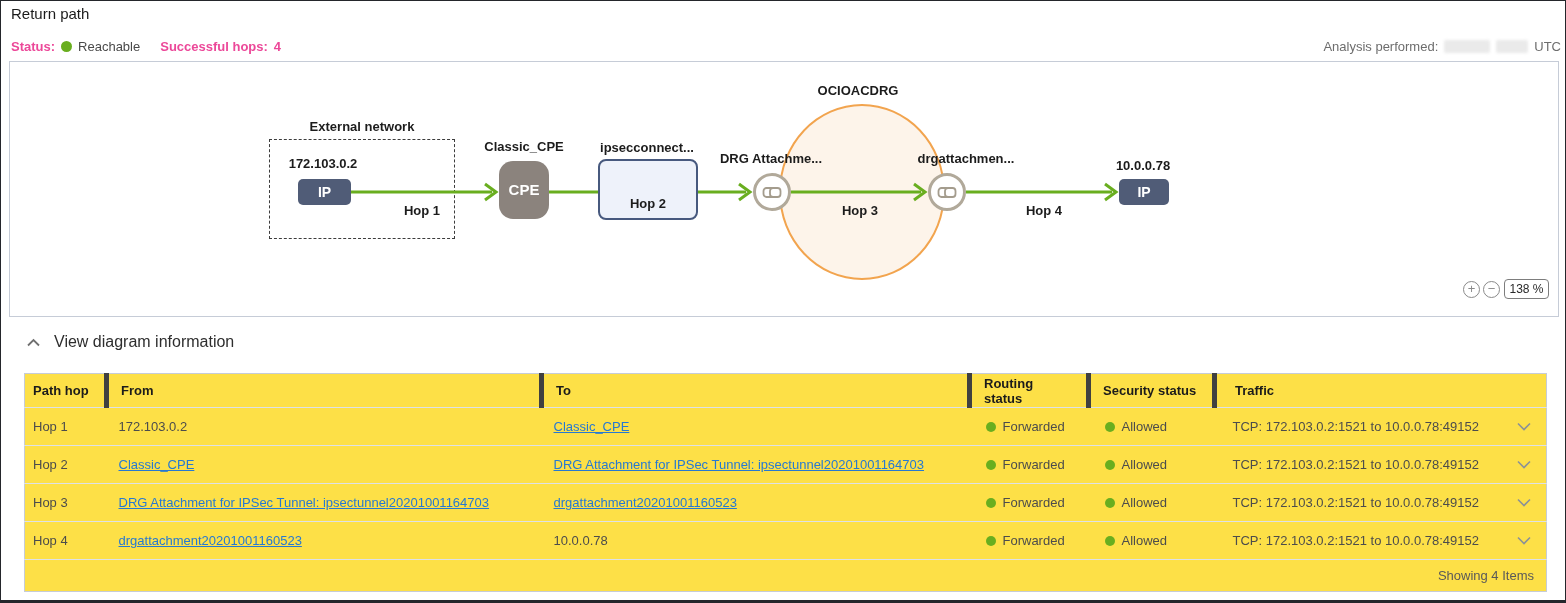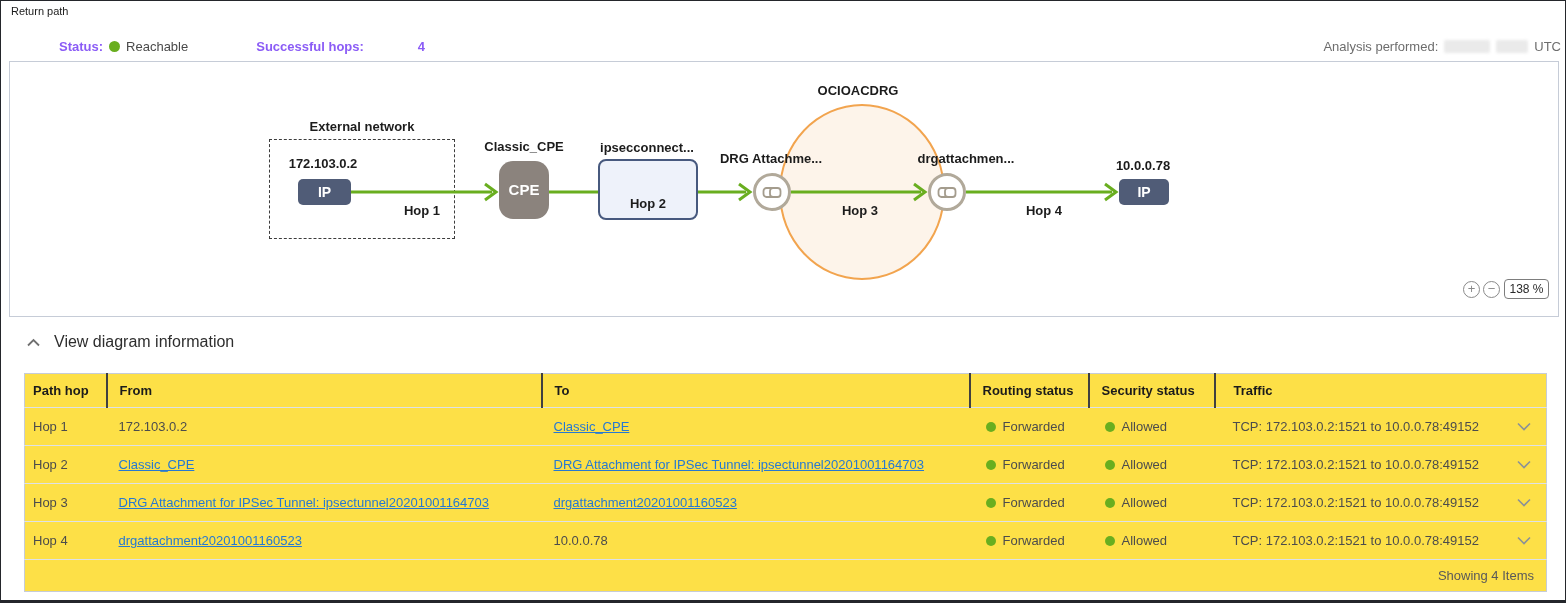--- a/index.html
+++ b/index.html
@@ -3,25 +3,25 @@
 <meta charset="utf-8">
 <style>
   * { box-sizing: border-box; margin: 0; padding: 0; }
   body { background: #fff; font-family: "Liberation Sans", sans-serif; }
   .screen {
     position: relative; width: 1566px; height: 603px;
     background: #fff; border: 1px solid #24262b; border-bottom-width: 3px;
     overflow: hidden;
   }
   
-  .page-title { position: absolute; left: 10px; top: 4px; font-size: 11px; color: #1b1b1b; font-weight: 400; }
+  .page-title { position: absolute; left: 10px; top: 4px; font-size: 15px; color: #1b1b1b; font-weight: 400; }
   .status-bar { position: absolute; left: 10px; right: 4px; top: 37px; height: 17px;
     display: flex; align-items: center; justify-content: space-between; font-size: 13px; }
   .status-left { display: flex; align-items: center; gap: 6px; color: #4a4a4a; }
-  .bold { font-weight: bold; color: #8b5cf6; margin-left: 48px; }
+  .bold { font-weight: bold; color: #ec4899; }
   .dot { width: 11px; height: 11px; border-radius: 50%; background: #69ae1f; display: inline-block; }
   .gap8 { width: 8px; }
   .status-right { display: flex; align-items: center; gap: 6px; color: #6d6d6d; }
   .redact { height: 13px; background: #eaeaea; border-radius: 2px; filter: blur(1.5px); display: inline-block; }
   .redact.r1 { width: 46px; } .redact.r2 { width: 32px; }
 
   
   .panel { position: absolute; left: 8px; top: 60px; width: 1550px; height: 256px;
     border: 1px solid #c6ccd7; background: #fff; }
   .dlabel { position: absolute; font-size: 13px; font-weight: bold; color: #1c1c1c; white-space: nowrap; transform: translateX(-50%); z-index: 4; }
@@ -48,21 +48,21 @@
 
   
   .section-header { position: absolute; left: 25px; top: 332px; display: flex; align-items: center; gap: 13px; cursor: pointer; }
   .section-header span { font-size: 16px; color: #2e2e2e; }
 
   
   .hops-table { position: absolute; left: 23px; top: 372px; width: 1523px;
     border: 1px solid #c6ccd7; border-collapse: collapse; table-layout: fixed; background: #fde047; }
   .hops-table th { height: 34px; font-size: 13px; font-weight: bold; color: #1b1b1b;
     text-align: left; padding: 0 12px; vertical-align: middle; }
-  .hops-table th + th { border-left: 2px solid #404040; }
+  .hops-table th + th { border-left: 5px solid #404040; }
   .hops-table td { height: 38px; font-size: 13px; color: #4c4c4c; padding: 0 12px;
     vertical-align: middle; border-top: 1px solid #dde1e7; white-space: nowrap; overflow: hidden; }
   .hops-table .c-hop { padding-left: 8px; }
   .hops-table .c-status { padding-left: 16px; }
   .hops-table .c-traffic { padding-left: 18px; }
   .link { color: #2679d2; text-decoration: underline; cursor: pointer; }
   .sdot { width: 10px; height: 10px; border-radius: 50%; background: #69ae1f; display: inline-block;
     margin-right: 7px; vertical-align: -1px; }
   .traffic-wrap { display: flex; align-items: center; justify-content: space-between; }
   .row-chevron { cursor: pointer; margin-right: 2px; flex: none; }

